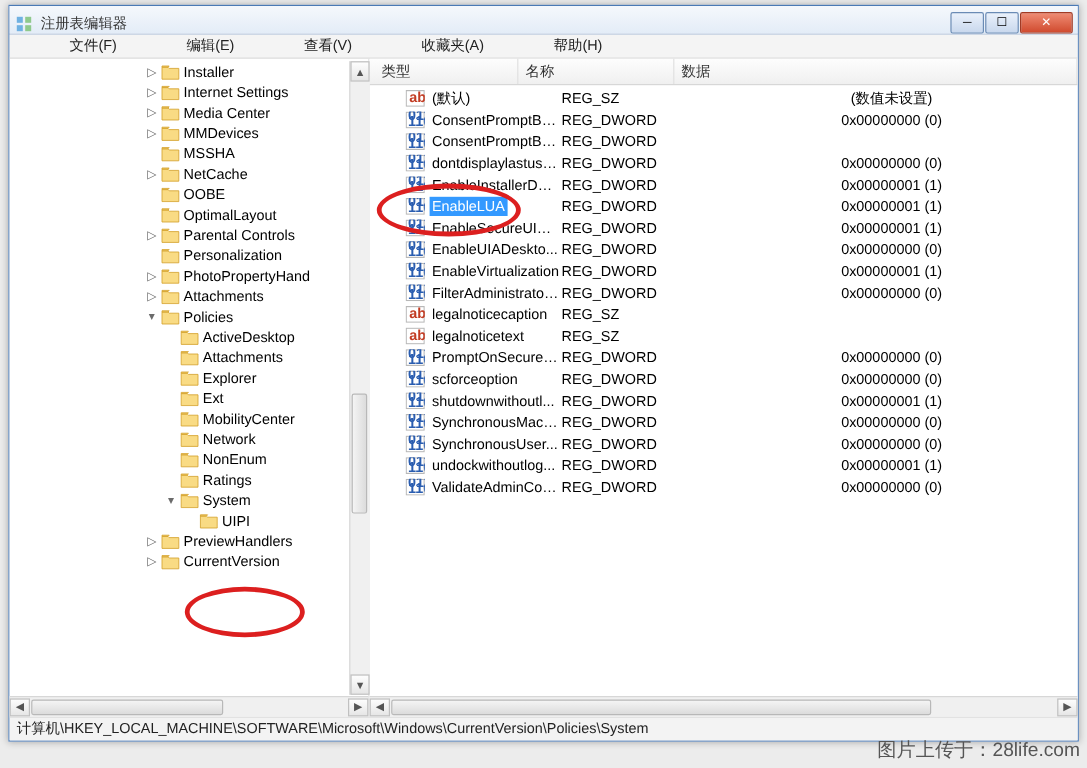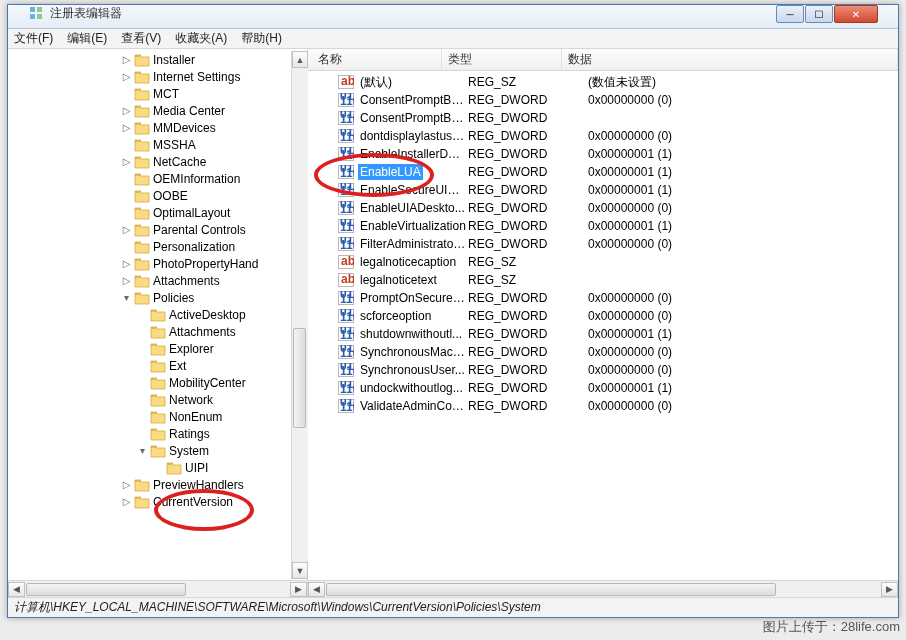--- a/index.html
+++ b/index.html
@@ -1,64 +1,64 @@
 <!DOCTYPE html>
 <html><head>
 <meta charset="utf-8">
 <style>
 * { margin: 0; padding: 0; box-sizing: border-box; font-family: "Microsoft YaHei", Tahoma, sans-serif; font-size: 12px; }
 body { background: #ececec; width: 906px; height: 640px; overflow: hidden; position: relative; }
 
 .window { position: absolute; left: 7px; top: 4px; width: 892px; height: 614px; background: #fff; border: 1px solid #4a79b5; box-shadow: 0 0 6px rgba(0,0,0,0.3); }
 
-.titlebar { height: 24px; background: linear-gradient(#f5f8fc,#e3ecf7); display: flex; align-items: flex-start; padding: 0 20px; border-bottom: 1px solid #b6c5db; }
+.titlebar { height: 24px; background: linear-gradient(#f5f8fc,#e3ecf7); display: flex; align-items: flex-end; padding: 0 4px; border-bottom: 1px solid #b6c5db; }
 .titlebar .icon { width: 16px; height: 16px; margin-right: 6px; }
 .titlebar .title { flex: 1; color: #333; }
 .winbtns { display: flex; margin-left: auto; }
 .winbtn { width: 28px; height: 18px; border: 1px solid #6a8bb5; background: linear-gradient(#eaf1fb,#c9d8ed); display: flex; align-items: center; justify-content: center; font-size: 10px; border-radius: 2px; margin-left: 1px; }
 .winbtn.close { background: linear-gradient(#ef8c74,#d04a2e); border-color: #a23a24; color: #fff; width: 44px; }
 
 .menubar { height: 20px; background: #f4f4f4; border-bottom: 1px solid #d7d7d7; display: flex; align-items: center; padding: 0 6px; }
-.menubar div { margin-right: 14px; color: #222; cursor: default; }
+.menubar div { margin-right: 14px; color: #222; cursor: default; margin-left: 44px; }
 
 .body { display: flex; height: calc(100% - 24px - 20px - 20px); }
 
 .treewrap { width: 300px; border-right: 1px solid #d7d7d7; display:flex; flex-direction:column; background:#fff; }
 .tree { flex:1; overflow: hidden; position: relative; padding: 2px 0 0 0; }
 .tree-row { display: flex; align-items: center; height: 17px; white-space: nowrap; }
 .tree-row .exp { width: 13px; height: 13px; display:inline-flex; align-items:center; justify-content:center; color:#6b6b6b; font-size:10px; margin-right:1px; }
 .tree-row .fld { width:16px; height:14px; margin-right:3px; }
 .tree-row .lbl { color:#000; }
 .tree-indent { display:inline-block; }
 
 .listwrap { flex:1; display:flex; flex-direction:column; background:#fff; }
 .list-header { display:flex; background:linear-gradient(#fdfdfd,#f0f0f0); border-bottom:1px solid #d7d7d7; height:22px; align-items:center; padding-left:4px; }
 .list-header .col { border-right:1px solid #e0e0e0; height:100%; display:flex; align-items:center; padding:0 6px; color:#333; }
 .list-body { flex:1; overflow:hidden; position:relative; padding-top:2px; }
 .list-row { display:flex; align-items:center; height:18px; padding-left:6px; }
 .list-row .c1 { width:130px; display:flex; align-items:center;margin-left:24px; }
 .list-row .c2 { width:120px; }
-.list-row .c3 { flex:1; }
+.list-row .c3 { flex:1;text-align:center; }
 .list-row.selected .nm { background:#3399ff; color:#fff; }
 .list-row .vicon { width:16px; height:14px; margin-right:4px; flex-shrink:0; }
 .nm { padding: 1px 2px; white-space:nowrap; overflow:hidden; text-overflow:ellipsis; }
 
 .hscroll { height:17px; background:#f0f0f0; border-top:1px solid #d7d7d7; display:flex; align-items:center; }
 .hscroll .btn { width:17px; height:15px; background:linear-gradient(#fdfdfd,#e6e6e6); border:1px solid #c0c0c0; display:flex; align-items:center; justify-content:center; font-size:9px; color:#555; }
 .hscroll .track { flex:1; position:relative; height:15px; }
 .hscroll .thumb { position:absolute; height:13px; top:1px; background:linear-gradient(#f4f4f4,#dcdcdc); border:1px solid #b8b8b8; border-radius:2px; }
 
 .vscroll { width:17px; background:#f0f0f0; border-left:1px solid #d7d7d7; display:flex; flex-direction:column; }
 .vscroll .btn { height:17px; background:linear-gradient(#fdfdfd,#e6e6e6); border:1px solid #c0c0c0; display:flex; align-items:center; justify-content:center; font-size:9px; color:#555; }
 .vscroll .track { flex:1; position:relative; }
 .vscroll .thumb { position:absolute; width:13px; left:1px; background:linear-gradient(90deg,#f4f4f4,#dcdcdc); border:1px solid #b8b8b8; border-radius:2px; }
 
-.statusbar { height:20px; border-top:1px solid #d7d7d7; padding:0 6px; display:flex; align-items:center; color:#222; background:#f3f3f3;font-style:italic; }
-
-.watermark { position:absolute; right:6px; bottom:4px; color:#555; font-size:13px; }
+.statusbar { height:20px; border-top:1px solid #d7d7d7; padding:0 6px; display:flex; align-items:center; color:#222; background:#f3f3f3; }
+
+.watermark { position:absolute; right:6px; bottom:4px; color:#555; font-size:16px; }
 
 .red-circle { position:absolute; border:4px solid #dc1f1f; border-radius:50%; pointer-events:none; }
 </style>
 </head>
 <body>
 
 <div class="window">
 
   <div class="titlebar">
     <svg class="icon" viewBox="0 0 16 16">
@@ -99,29 +99,20 @@
             <span class="tree-indent" style="width: 112px;"></span>
             <span class="exp">▷</span>
             <svg class="fld" viewBox="0 0 16 14">
               <path d="M1 3 L6 3 L7 4 L15 4 L15 13 L1 13 Z" fill="#f9db84" stroke="#d4a22e" stroke-width="0.7"></path>
               <path d="M1 3 L6 3 L7 2 L1 2 Z" fill="#f2ce6a" stroke="#d4a22e" stroke-width="0.7"></path>
             </svg>
             <span class="lbl">Internet Settings</span>
           </div>
           <div class="tree-row">
             <span class="tree-indent" style="width: 112px;"></span>
-            <span class="exp"></span>
-            <svg class="fld" viewBox="0 0 16 14">
-              <path d="M1 3 L6 3 L7 4 L15 4 L15 13 L1 13 Z" fill="#f9db84" stroke="#d4a22e" stroke-width="0.7"></path>
-              <path d="M1 3 L6 3 L7 2 L1 2 Z" fill="#f2ce6a" stroke="#d4a22e" stroke-width="0.7"></path>
-            </svg>
-            <span class="lbl">MCT</span>
-          </div>
-          <div class="tree-row">
-            <span class="tree-indent" style="width: 112px;"></span>
             <span class="exp">▷</span>
             <svg class="fld" viewBox="0 0 16 14">
               <path d="M1 3 L6 3 L7 4 L15 4 L15 13 L1 13 Z" fill="#f9db84" stroke="#d4a22e" stroke-width="0.7"></path>
               <path d="M1 3 L6 3 L7 2 L1 2 Z" fill="#f2ce6a" stroke="#d4a22e" stroke-width="0.7"></path>
             </svg>
             <span class="lbl">Media Center</span>
           </div>
           <div class="tree-row">
             <span class="tree-indent" style="width: 112px;"></span>
             <span class="exp">▷</span>
@@ -141,29 +132,20 @@
             <span class="lbl">MSSHA</span>
           </div>
           <div class="tree-row">
             <span class="tree-indent" style="width: 112px;"></span>
             <span class="exp">▷</span>
             <svg class="fld" viewBox="0 0 16 14">
               <path d="M1 3 L6 3 L7 4 L15 4 L15 13 L1 13 Z" fill="#f9db84" stroke="#d4a22e" stroke-width="0.7"></path>
               <path d="M1 3 L6 3 L7 2 L1 2 Z" fill="#f2ce6a" stroke="#d4a22e" stroke-width="0.7"></path>
             </svg>
             <span class="lbl">NetCache</span>
-          </div>
-          <div class="tree-row">
-            <span class="tree-indent" style="width: 112px;"></span>
-            <span class="exp"></span>
-            <svg class="fld" viewBox="0 0 16 14">
-              <path d="M1 3 L6 3 L7 4 L15 4 L15 13 L1 13 Z" fill="#f9db84" stroke="#d4a22e" stroke-width="0.7"></path>
-              <path d="M1 3 L6 3 L7 2 L1 2 Z" fill="#f2ce6a" stroke="#d4a22e" stroke-width="0.7"></path>
-            </svg>
-            <span class="lbl">OEMInformation</span>
           </div>
           <div class="tree-row">
             <span class="tree-indent" style="width: 112px;"></span>
             <span class="exp"></span>
             <svg class="fld" viewBox="0 0 16 14">
               <path d="M1 3 L6 3 L7 4 L15 4 L15 13 L1 13 Z" fill="#f9db84" stroke="#d4a22e" stroke-width="0.7"></path>
               <path d="M1 3 L6 3 L7 2 L1 2 Z" fill="#f2ce6a" stroke="#d4a22e" stroke-width="0.7"></path>
             </svg>
             <span class="lbl">OOBE</span>
           </div>
@@ -334,22 +316,22 @@
         <div class="btn">◀</div>
         <div class="track">
             <div class="thumb" style="left:1px;width:160px;"></div>
           </div>
         <div class="btn">▶</div>
       </div>
     </div>
 
     <div class="listwrap">
       <div class="list-header">
+        <div class="col" style="width:120px">类型</div>
         <div class="col" style="width:130px">名称</div>
-        <div class="col" style="width:120px">类型</div>
         <div class="col" style="flex:1">数据</div>
       </div>
       <div class="list-body" id="list">
           <div class="list-row">
             <div class="c1">
               <svg class="vicon" viewBox="0 0 16 14">
                 <rect x="0.5" y="0.5" width="15" height="13" fill="#fff" stroke="#b8b8b8"></rect>
                 <text x="3" y="10" font-size="8" fill="#c23b22" font-weight="bold">ab</text>
               </svg>
               <span class="nm">(默认)</span>

